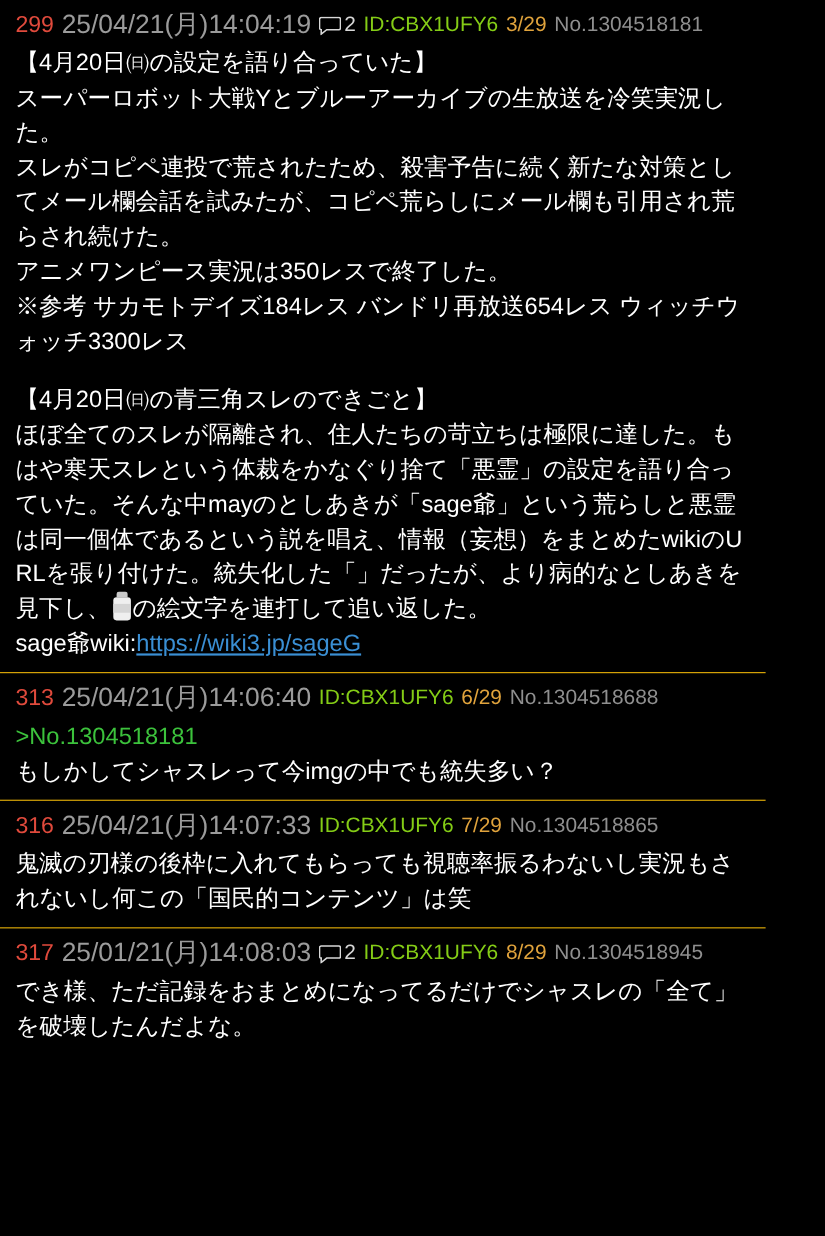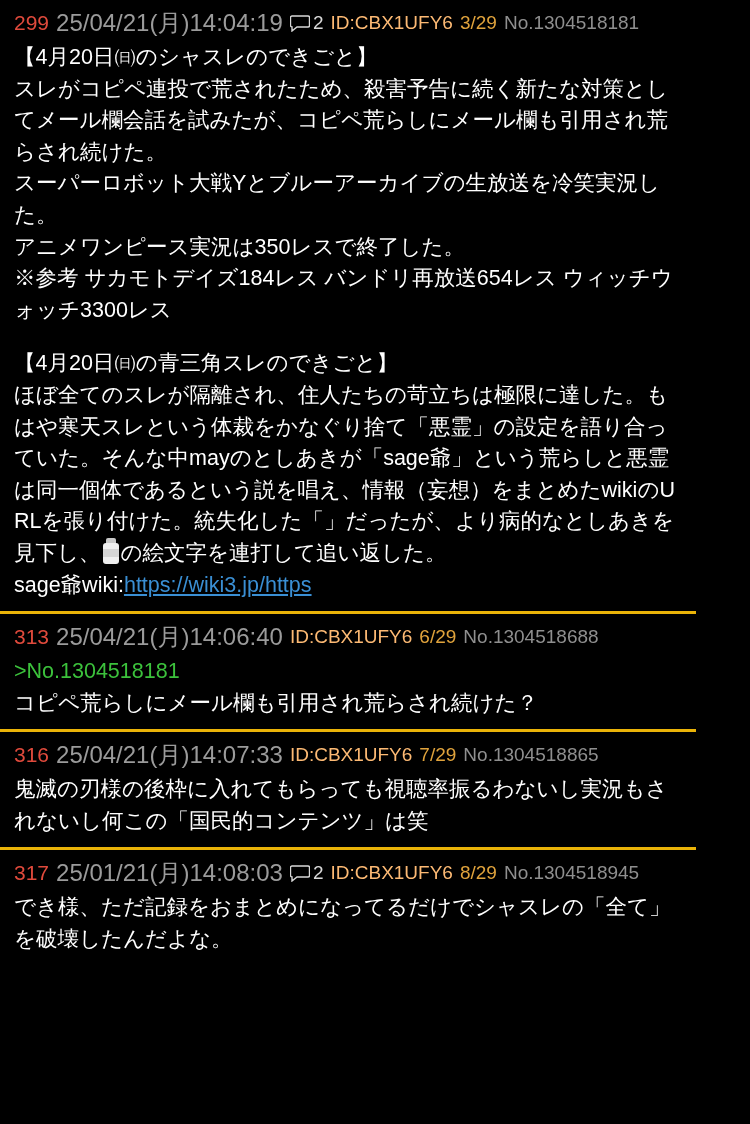--- a/index.html
+++ b/index.html
@@ -14,21 +14,21 @@
     overflow: hidden;
     font-family: "Liberation Sans", sans-serif;
     color: #ffffff;
   }
   .board {
     width: 696px;
     background: #000000;
   }
   .post {
     padding: 6px 14px 10px 14px;
-    border-top: 3px solid #eab308;
+    border-top: 1px solid #eab308;
   }
   .post:first-child {
     border-top: none;
   }
   .post-head {
     display: flex;
     flex-wrap: nowrap;
     align-items: center;
     gap: 7px;
     font-size: 19px;
@@ -46,21 +46,21 @@
   }
   .reply-ind {
     display: inline-flex;
     align-items: center;
     gap: 3px;
     color: #d8d8d8;
   }
   .reply-ind svg { display: block; }
   .reply-count { color: #d8d8d8; font-size: 19px; }
   .post-id {
-    color: #fdba74;
+    color: #84cc16;
     font-size: 19px;
   }
   .post-idx {
     color: #e0a33c;
     font-size: 19px;
   }
   .post-no {
     color: #8f8f8f;
     font-size: 19px;
   }
@@ -117,43 +117,43 @@
               <path d="M2 1h16a1.5 1.5 0 0 1 1.5 1.5v8A1.5 1.5 0 0 1 18 12H7l-5 4v-4H2A1.5 1.5 0 0 1 .5 10.5v-8A1.5 1.5 0 0 1 2 1z" fill="none" stroke="#d8d8d8" stroke-width="1.4"></path>
             </svg>
         </span>
         <span class="reply-count">2</span>
       </span>
       <span class="post-id">ID:CBX1UFY6</span>
       <span class="post-idx">3/29</span>
       <span class="post-no">No.1304518181</span>
     </div>
     <div class="post-body">
-      <span class="line">【4月20日㈰のシャスレのできごと】</span>
+      <span class="line">【4月20日㈰の設定を語り合っていた】</span>
+      <span class="line">スーパーロボット大戦Yとブルーアーカイブの生放送を冷笑実況した。</span>
       <span class="line">スレがコピペ連投で荒されたため、殺害予告に続く新たな対策としてメール欄会話を試みたが、コピペ荒らしにメール欄も引用され荒らされ続けた。</span>
-      <span class="line">スーパーロボット大戦Yとブルーアーカイブの生放送を冷笑実況した。</span>
       <span class="line">アニメワンピース実況は350レスで終了した。</span>
       <span class="line">※参考 サカモトデイズ184レス バンドリ再放送654レス ウィッチウォッチ3300レス</span>
       <span class="blank"></span>
       <span class="line">【4月20日㈰の青三角スレのできごと】</span>
       <span>ほぼ全てのスレが隔離され、住人たちの苛立ちは極限に達した。もはや寒天スレという体裁をかなぐり捨て「悪霊」の設定を語り合っていた。そんな中mayのとしあきが「sage爺」という荒らしと悪霊は同一個体であるという説を唱え、情報（妄想）をまとめたwikiのURLを張り付けた。統失化した「」だったが、より病的なとしあきを見下し、</span><span class="emoji-glyph"><span class="cap"></span><span class="body"></span><span class="band"></span></span><span>の絵文字を連打して追い返した。</span>
-      <span class="line"><span>sage爺wiki:</span><span class="link">https://wiki3.jp/https</span></span>
+      <span class="line"><span>sage爺wiki:</span><span class="link">https://wiki3.jp/sageG</span></span>
     </div>
   </div>
 
   <div class="post">
     <div class="post-head">
       <span class="post-num">313</span>
       <span class="post-date">25/04/21(月)14:06:40</span>
       <span class="post-id">ID:CBX1UFY6</span>
       <span class="post-idx">6/29</span>
       <span class="post-no">No.1304518688</span>
     </div>
     <div class="post-body">
       <span class="line quote">&gt;No.1304518181</span>
-      <span class="line">コピペ荒らしにメール欄も引用され荒らされ続けた？</span>
+      <span class="line">もしかしてシャスレって今imgの中でも統失多い？</span>
     </div>
   </div>
 
   <div class="post">
     <div class="post-head">
       <span class="post-num">316</span>
       <span class="post-date">25/04/21(月)14:07:33</span>
       <span class="post-id">ID:CBX1UFY6</span>
       <span class="post-idx">7/29</span>
       <span class="post-no">No.1304518865</span>

